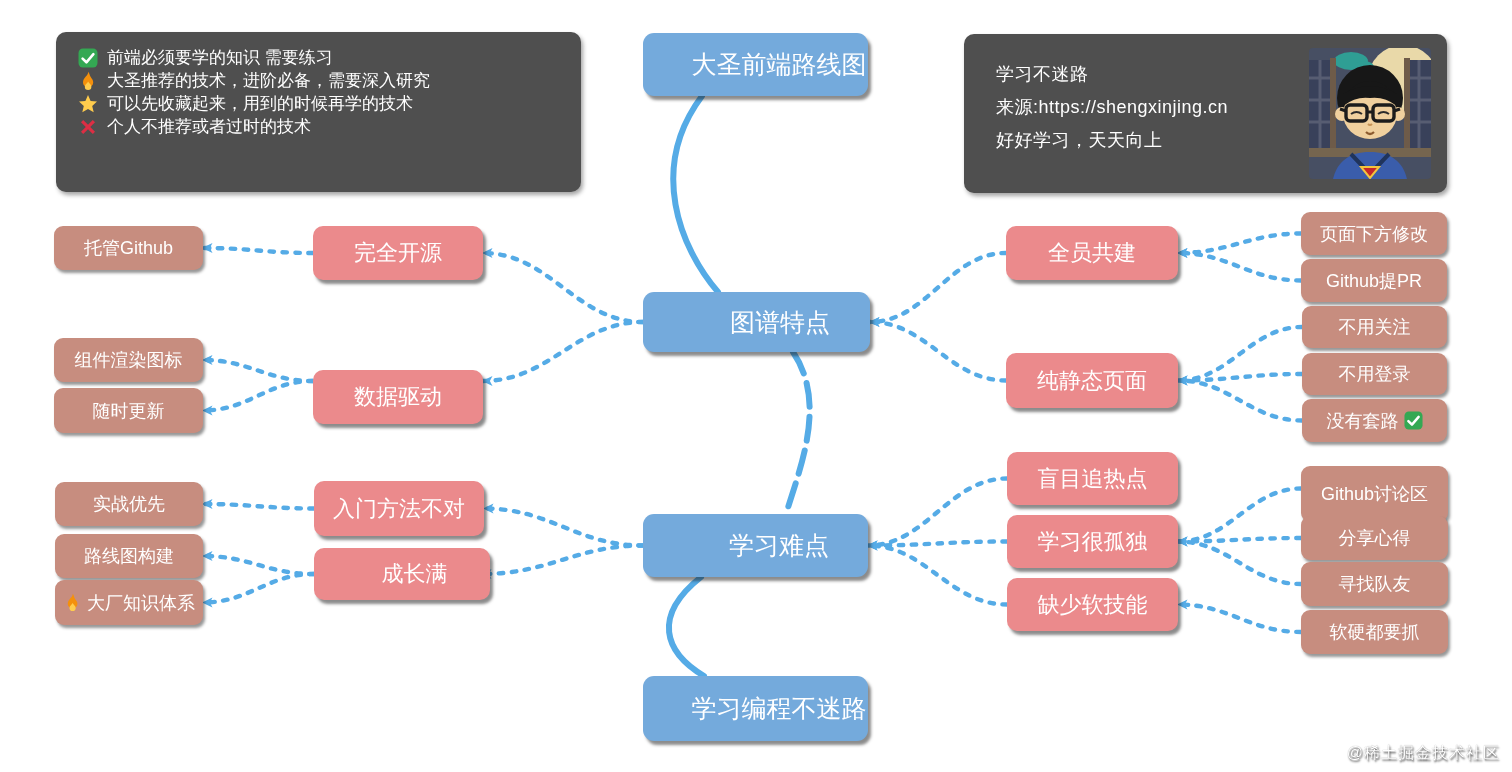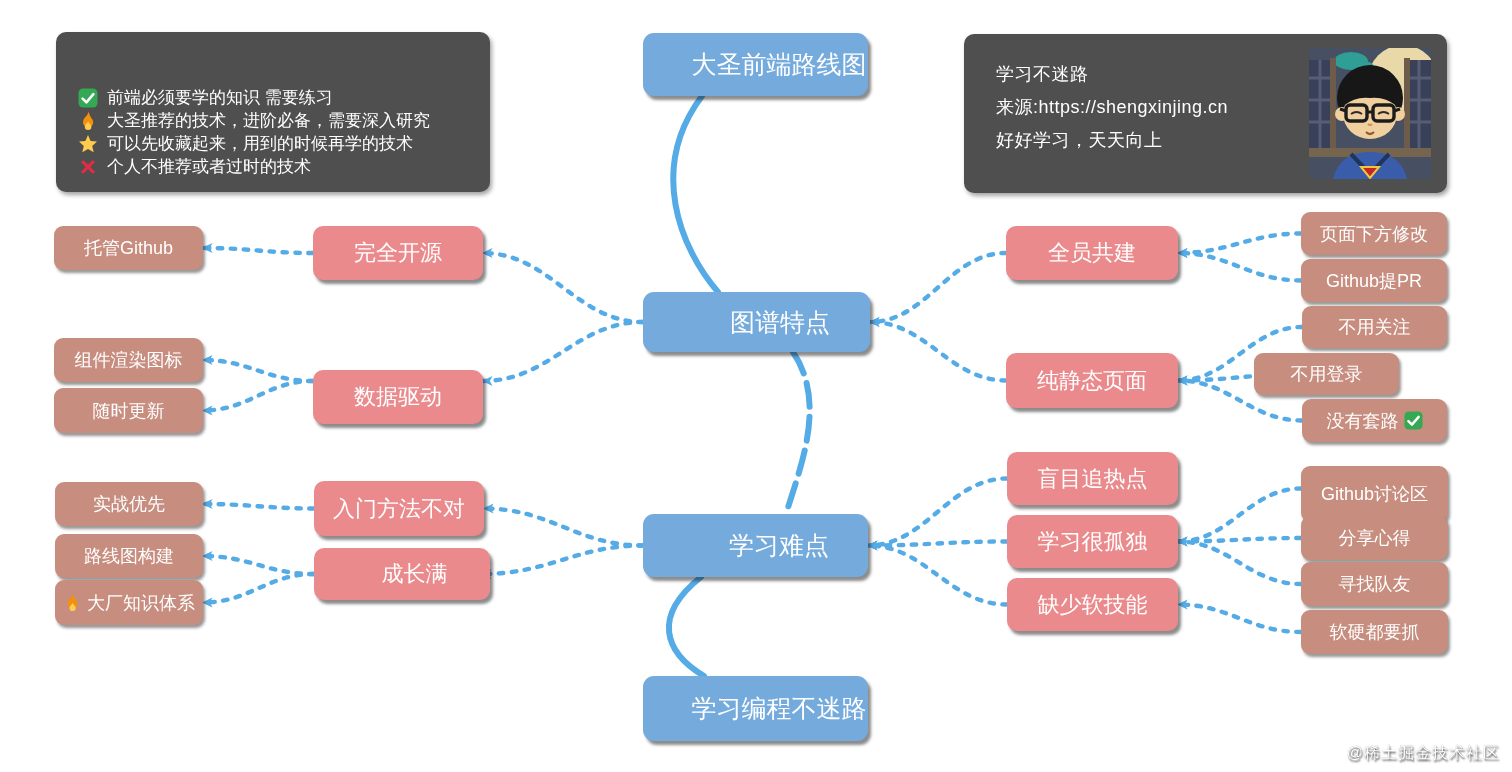--- a/index.html
+++ b/index.html
@@ -17,22 +17,22 @@
   .node.blue { background: #74aadc; font-size: 25px; border-radius: 11px; padding-left: 47px; }
   .node.mid  { background: #eb8a8c; font-size: 22px; }
   .node.leaf { background: #c78d7f; font-size: 18px; border-radius: 9px;
     box-shadow: 2px 3px 3px rgba(25,25,25,0.45); }
   .node .nicon { display: inline-flex; width: 19px; height: 19px; }
   .node .nicon svg { width: 100%; height: 100%; }
 
   
   .panel { position: absolute; background: #4f4f4f; border-radius: 10px; color: #fff;
     box-shadow: 2px 3px 4px rgba(30,30,30,0.4); }
-  .legend-box { left: 56px; top: 32px; width: 434px; height: 160px;
-    display: flex; flex-direction: column; justify-content: flex-end; padding: 14px 22px; }
+  .legend-box { left: 56px; top: 32px; width: 525px; height: 160px;
+    display: flex; flex-direction: column; justify-content: flex-start; padding: 14px 22px; }
   .legend-item { display: flex; align-items: center; gap: 9px; font-size: 17px; }
   .legend-item .licon { display: inline-flex; width: 20px; height: 20px; flex: 0 0 20px; }
   .legend-item .licon svg { width: 100%; height: 100%; }
 
   .info-box { left: 964px; top: 34px; width: 483px; height: 159px; padding: 24px 0 0 32px; }
   .info-line { font-size: 18px; line-height: 33px; letter-spacing: 0.5px; }
   .avatar { position: absolute; right: 16px; top: 14px; width: 122px; height: 131px;
     border-radius: 4px; overflow: hidden; }
   .avatar svg { display: block; width: 100%; height: 100%; }
 
@@ -146,21 +146,21 @@
       </div>
       <div class="node leaf" style="left: 1301px; top: 212px; width: 146px; height: 43px;">
         <span>页面下方修改</span>
       </div>
       <div class="node leaf" style="left: 1301px; top: 259px; width: 146px; height: 43px; text-align: center;">
         <span>Github提PR</span>
       </div>
       <div class="node leaf" style="left: 1302px; top: 306px; width: 145px; height: 42px;">
         <span>不用关注</span>
       </div>
-      <div class="node leaf" style="left: 1254px; top: 353px; width: 145px; height: 42px;">
+      <div class="node leaf" style="left: 1302px; top: 353px; width: 145px; height: 42px;">
         <span>不用登录</span>
       </div>
       <div class="node leaf" style="left: 1302px; top: 399px; width: 145px; height: 43px;">
         <span>没有套路</span>
         <span class="nicon">
           <svg viewBox="0 0 20 20">
             <rect x="0.5" y="0.5" width="19" height="19" rx="4.5" fill="#34a853"></rect>
             <path d="M4.6 10.6 L8.4 14.3 L15.4 6.2" stroke="#fff" stroke-width="2.6" fill="none" stroke-linecap="round" stroke-linejoin="round"></path>
           </svg>
         </span>

